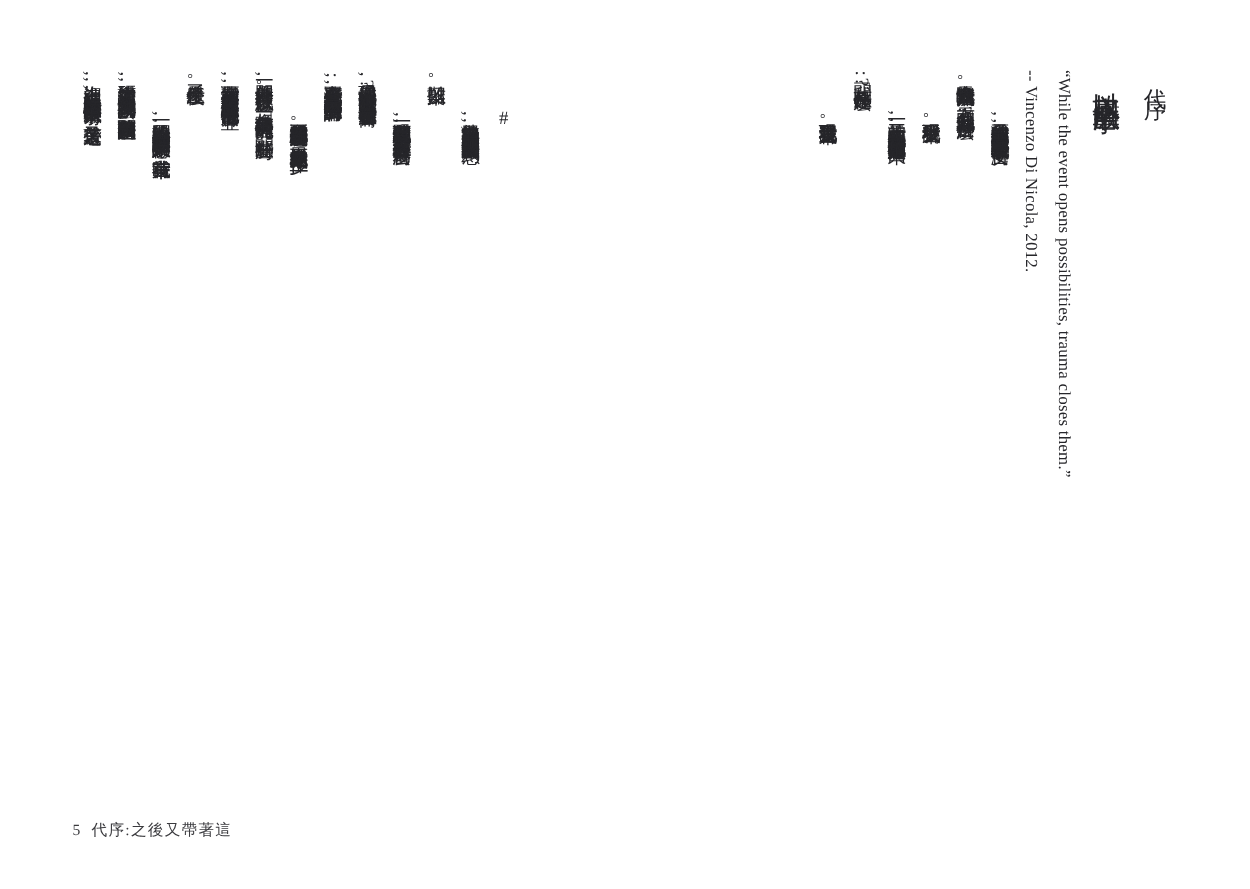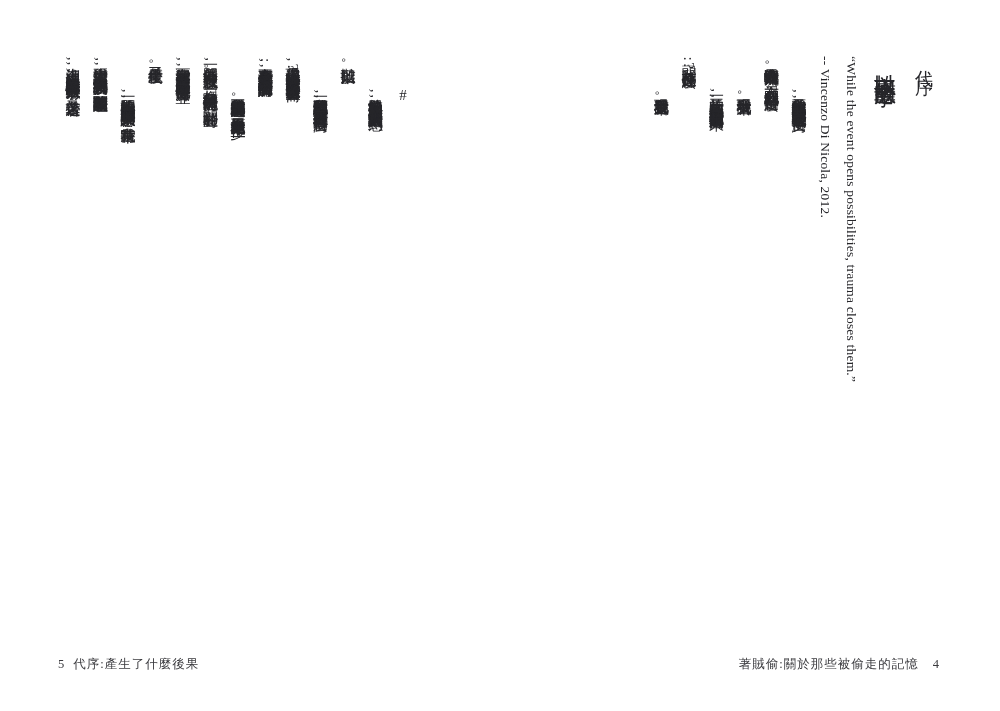--- a/index.html
+++ b/index.html
@@ -69,35 +69,32 @@
       <p class="col">有些事在台灣不會發生;有些事我們討論,而有些事我們傾向於不討論?</p>
       <p class="col indent">我並不想要純粹從歷史的角度回答這些問題。畢竟歷史不是我的專業,但至少作</p>
       <p class="col">為一個門外漢,我還可以想像。想像,是一種探討「可能性」的能力。關於在那些時</p>
       <p class="col">空背景裡面,人們可能經歷了什麼,以及在那樣的脈絡中,他們做出了什麼選擇,並</p>
       <p class="col">產生了什麼後果。</p>
       <p class="col indent">這本小說的最一開始,源自於課堂中的閱讀,與閱讀帶來的想像。當時我在東華</p>
       <p class="col">大學讀研究所,在那裡,我第一次接觸到小說的技藝。我帶著伴隨閱讀而產生的問題,</p>
       <p class="col">走進山裡,走進溪裡,騎機車晃進學校附近的部落,跟獵人學習射箭。之後又帶著這</p>
     </div>
     <div class="footer footer-left">
-      <span class="foot-num">5</span><span>代序:產生了什麼後果</span>
+      <span class="foot-num">5</span><span>代序:之後又帶著這</span>
     </div>
   </section>
 
   <section class="page page-right">
     <div class="vblock">
       <p class="kicker">代序</p>
       <p class="chapter-title">以故事回應故事</p>
       <p class="quote-col">“While the event opens possibilities, trauma closes them.”</p>
       <p class="attr-col">-- Vincenzo Di Nicola, 2012.</p>
       <p class="col indent">我兒子兩歲左右的時候,很喜歡聽滅火器的歌,整天吵著要搶我手機,早安台灣</p>
       <p class="col">晚安台灣島嶼天光輪流播放。有一天,他忽然問我:「台灣是什麼?」</p>
       <p class="col indent">我發現我答不出來。</p>
       <p class="col indent">三歲的某一天,他跟阿公阿媽去爬山,大概是看到原住民餐廳之類的招牌,回來</p>
       <p class="col">問我:「原住民是什麼?」</p>
       <p class="col indent">我發現我還是答不出來。</p>
     </div>
-    <div class="footer footer-right">
-      <span>著賊偷:關於那些被偷走的記憶</span><span class="foot-num">4</span>
-    </div>
   </section>
 
 </div>
 
 </body></html>

